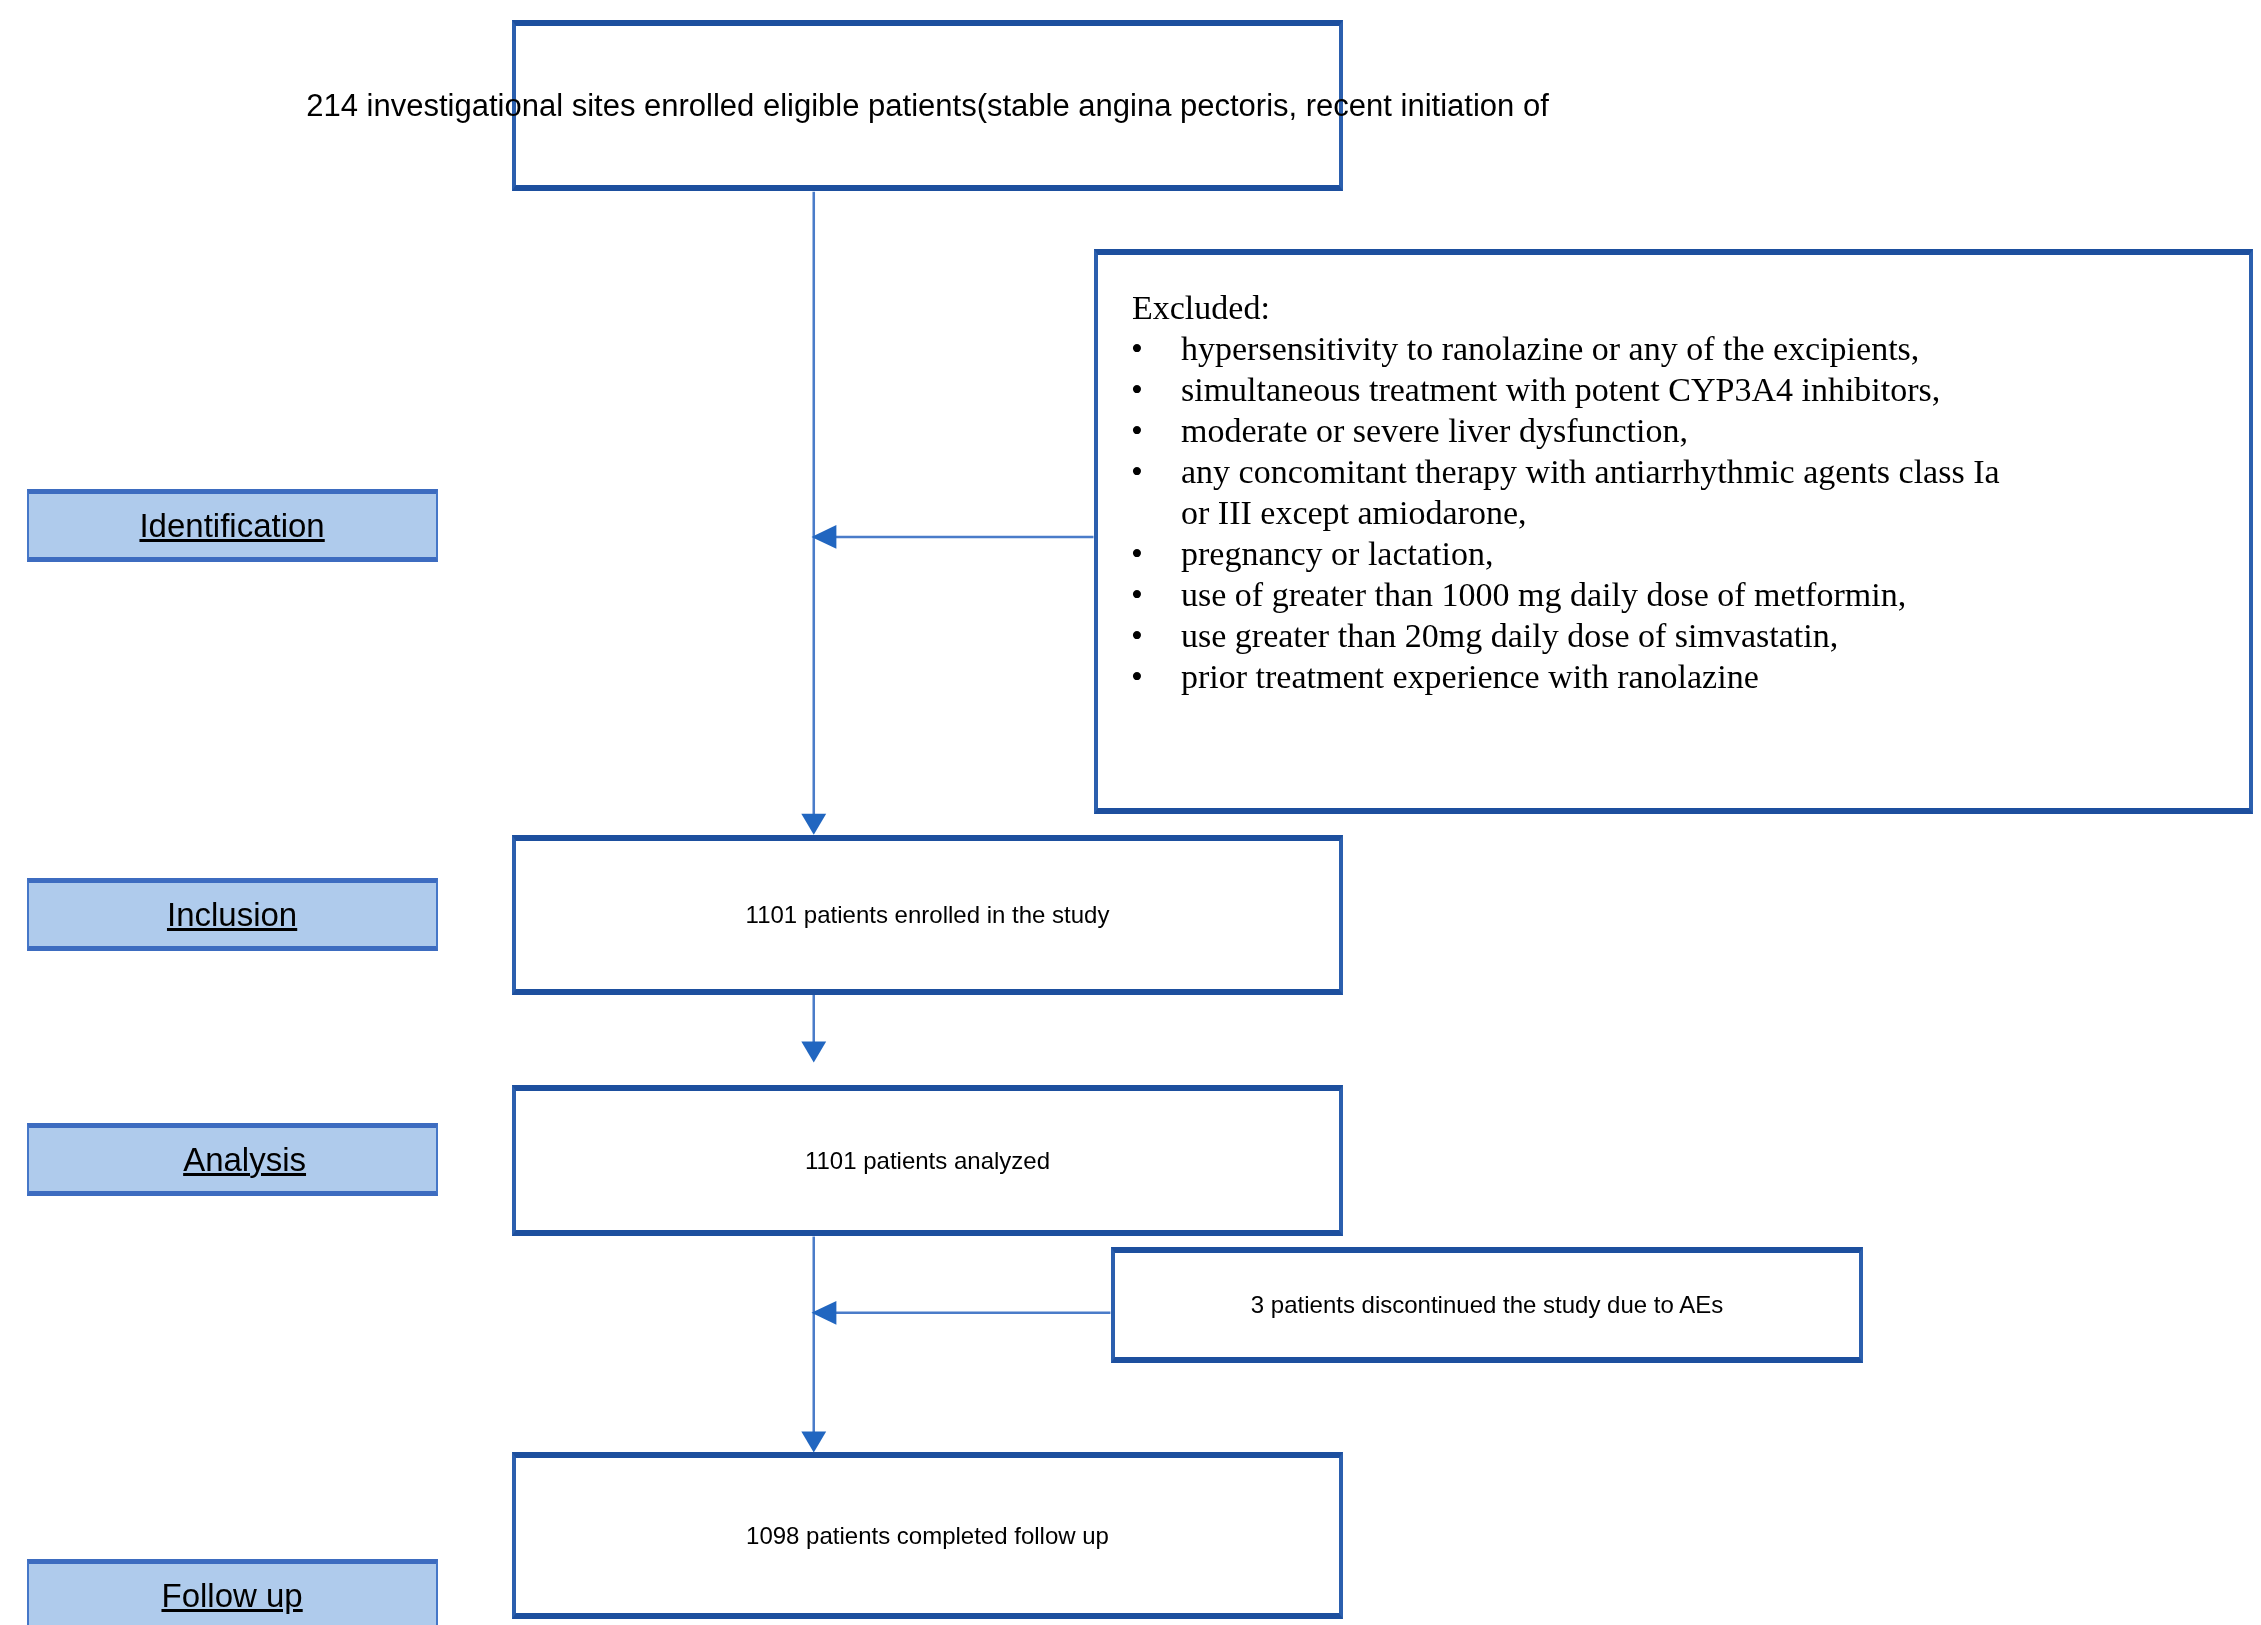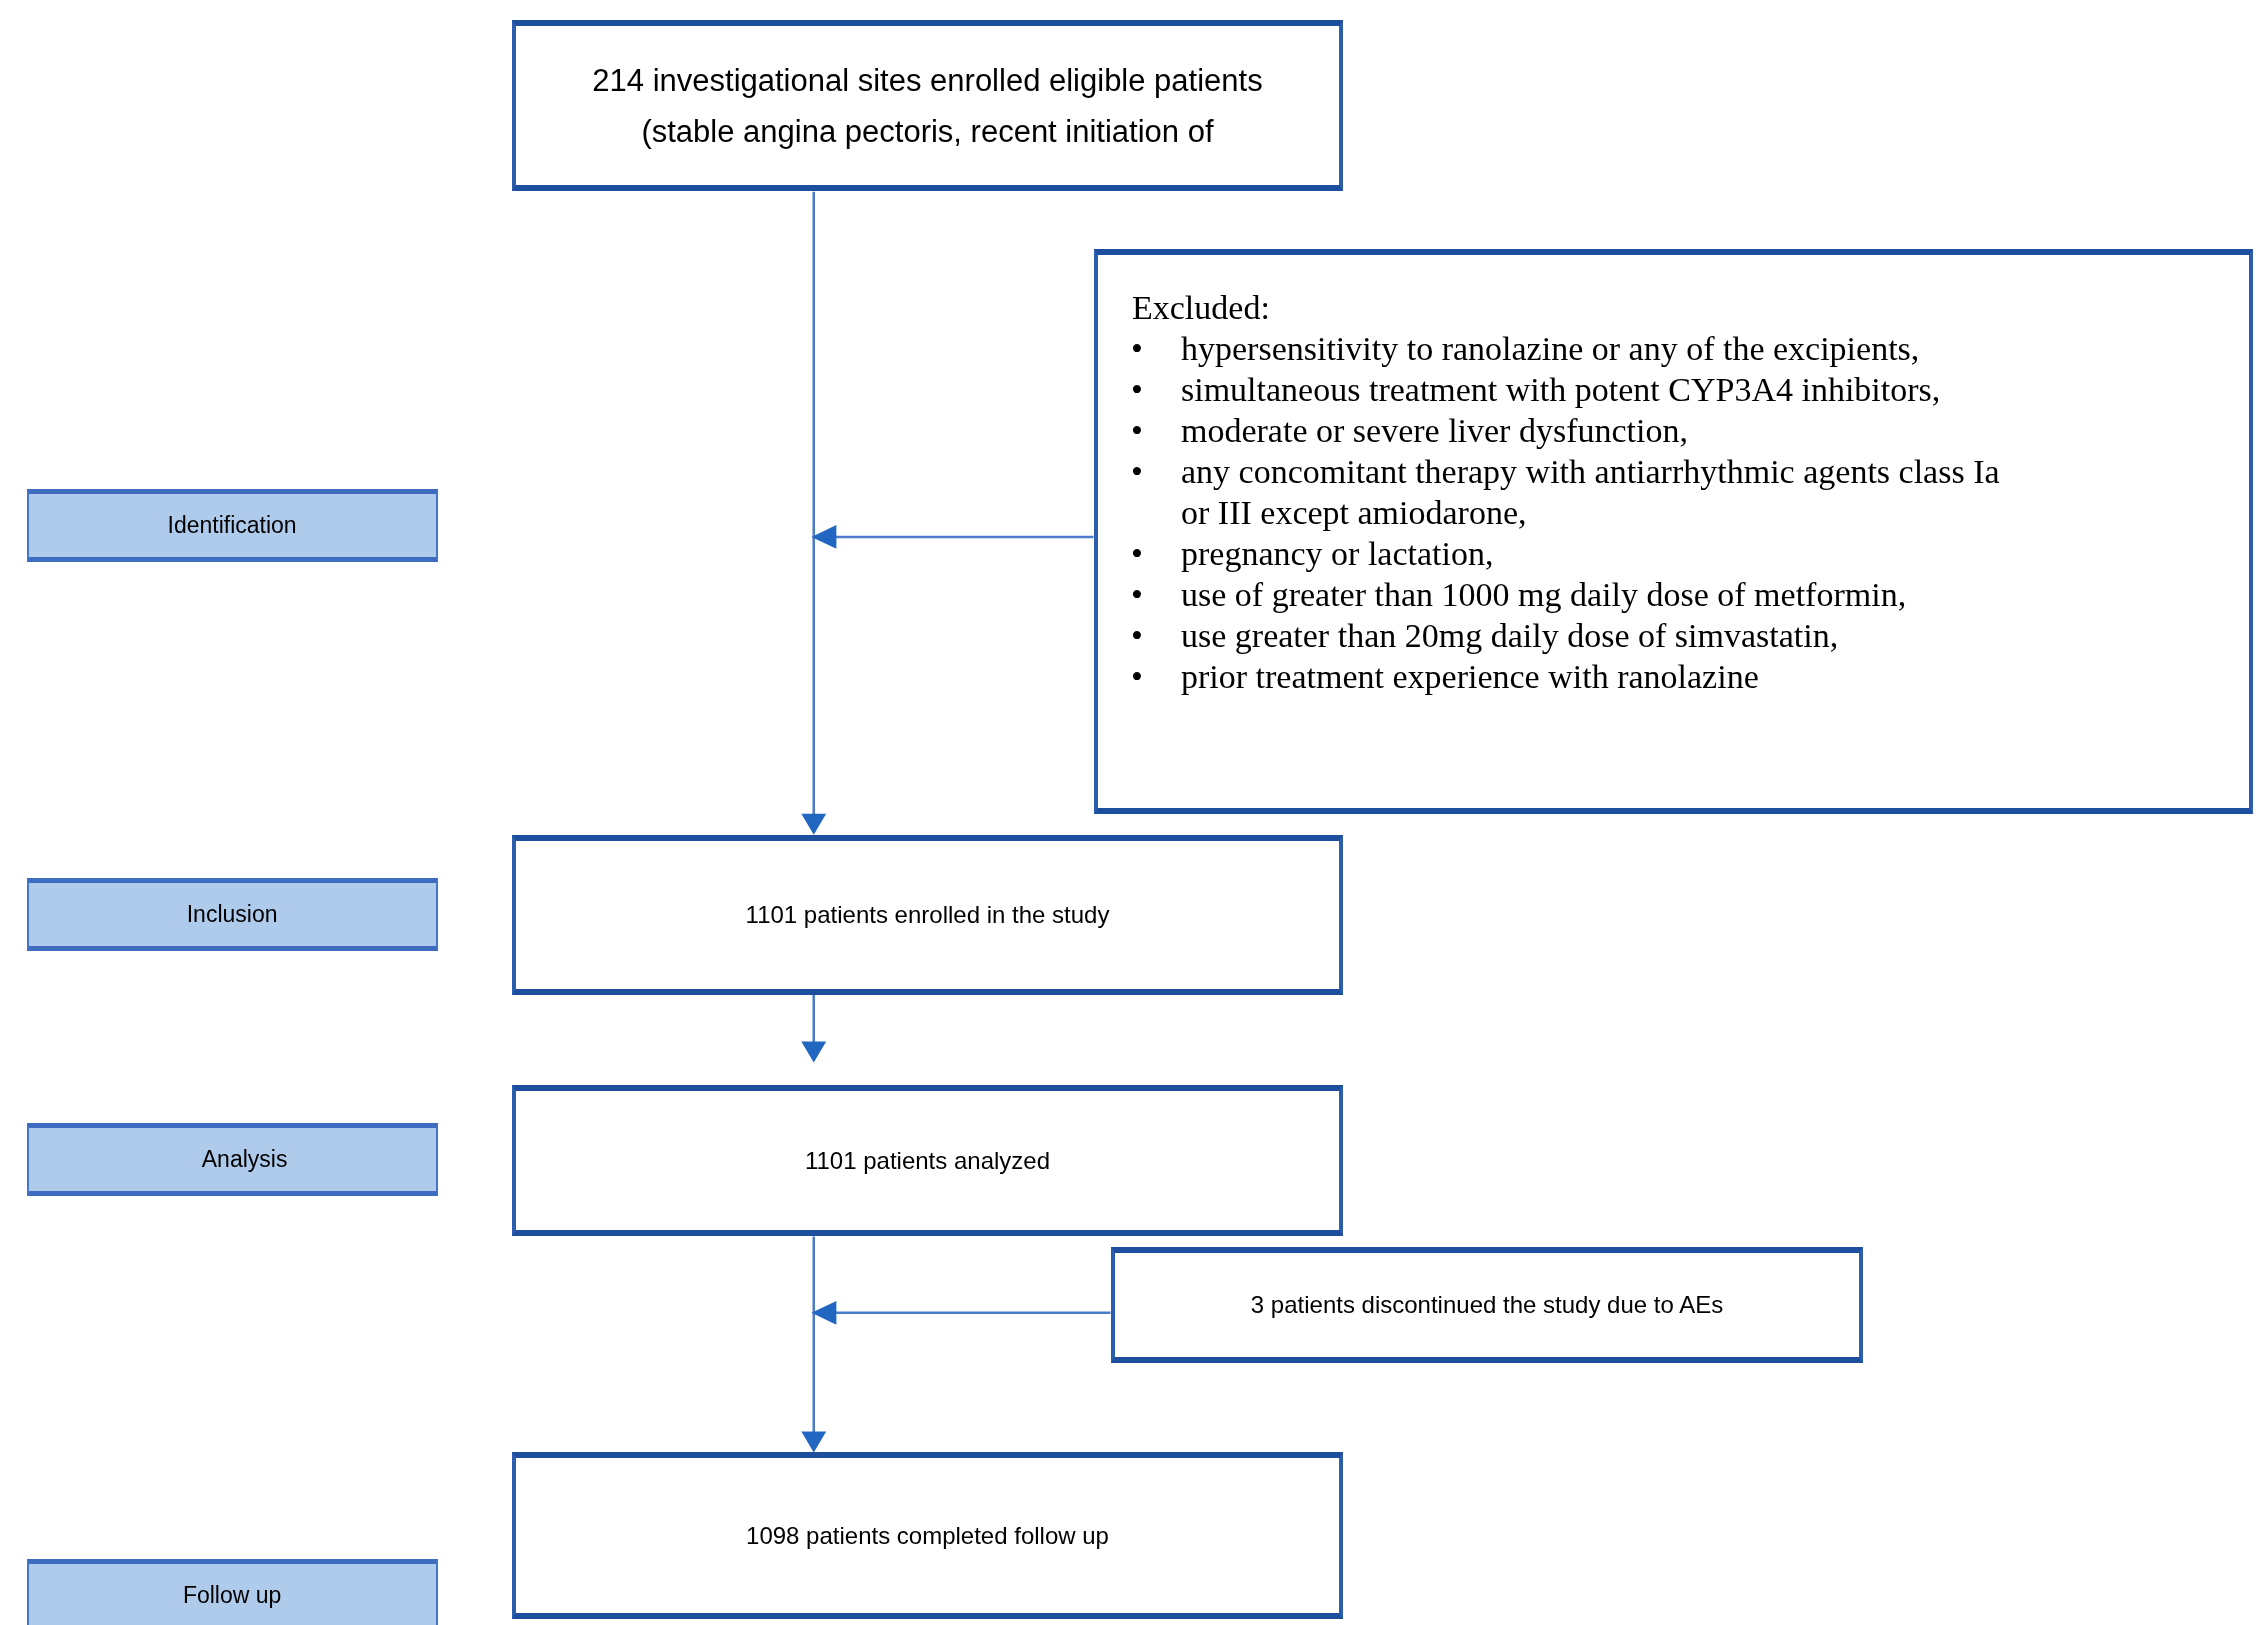--- a/index.html
+++ b/index.html
@@ -28,37 +28,38 @@
     display: flex;
     align-items: center;
     justify-content: center;
     text-align: center;
     font-size: 24px;
     line-height: 1.25;
   }
 
   
   .top-box {
-    flex-direction: column;
+    flex-direction: row;
     font-size: 31px;
   }
   .top-box .line { line-height: 51px; white-space: nowrap; }
 
   
   .stage-label {
     background: var(--label-fill, #afcbec);
     border: 2.8px solid var(--label-border, #4577c8);
     border-top-width: 5.1px;
     border-bottom-width: 5.1px;
     border-top-color: #3d6cc0;
     border-bottom-color: #3d6cc0;
     display: flex;
     align-items: center;
     justify-content: center;
-    font-size: 23px;
+    font-size: 33px;
+    text-decoration: underline;
   }
 
   
   .excluded-box {
     background: #ffffff;
     border: 4px solid var(--box-border, #2b5fae);
     border-top-width: 6.8px;
     border-bottom-width: 6.8px;
     border-top-color: var(--box-border-dark, #1d4f9e);
     border-bottom-color: var(--box-border-dark, #1d4f9e);

